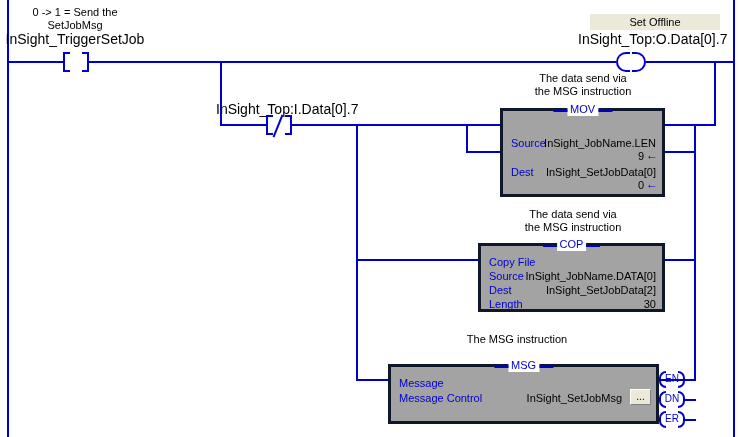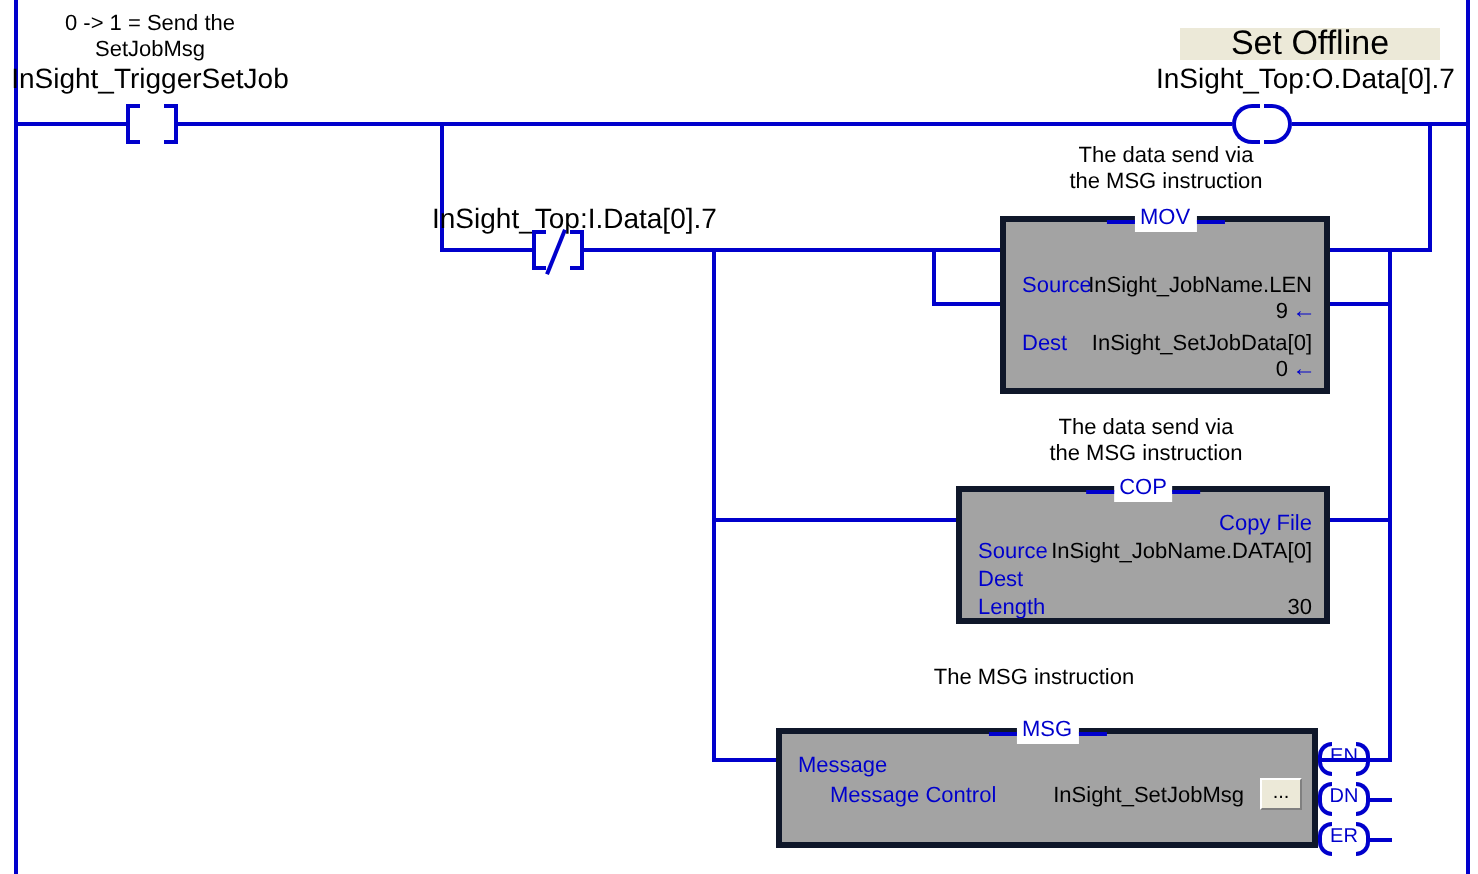--- a/index.html
+++ b/index.html
@@ -52,21 +52,21 @@
     font-size: 14px;
     color: #000000;
     white-space: nowrap;
     text-align: center;
     line-height: 13px;
   }
   .desc-box {
     position: absolute;
     background: #ece9d8;
     font-family: "Liberation Sans", sans-serif;
-    font-size: 17px;
+    font-size: 11px;
     color: #000000;
     white-space: nowrap;
     text-align: center;
     line-height: 14px;
     padding: 1px 6px 1px 6px;
   }
 
   
   .contact {
     position: absolute;
@@ -331,40 +331,41 @@
     </div>
     <div class="valrow" style="top:68px;">0</div>
     <div class="leftarrow" style="right:4px; top:67px;">←</div>
   </div>
 
   <div class="cmt" style="left:493px; top:208px; width:160px;">The data send via</div>
   <div class="cmt" style="left:493px; top:221px; width:160px;">the MSG instruction</div>
 
   <div class="block" style="left:478px; top:243px; width:187px; height:69px;">
     <div class="block-title">COP</div>
-    <div class="row full-left" style="top:10px;text-align:right;">Copy File</div>
+    <div class="row full-left" style="top:10px;">Copy File</div>
     <div class="row" style="top:24px;">
       <span class="lab">Source</span>
       <span class="val">InSight_JobName.DATA[0]</span>
     </div>
     <div class="row" style="top:38px;">
       <span class="lab">Dest</span>
+      <span class="val">InSight_SetJobData[2]</span>
     </div>
     <div class="row" style="top:52px;">
       <span class="lab">Length</span>
       <span class="val">30</span>
     </div>
   </div>
 
   <div class="cmt" style="left:437px; top:333px; width:160px;">The MSG instruction</div>
 
   <div class="block" style="left:388px; top:364px; width:271px; height:60px;">
     <div class="block-title">MSG</div>
     <div class="row full-left" style="top:10px;">Message</div>
-    <div class="row" style="top:25px;margin-left:16px;">
+    <div class="row" style="top:25px;">
       <span class="lab">Message Control</span>
       <span class="val" style="right:28px;padding-left:28px;">InSight_SetJobMsg</span>
     </div>
     <div class="ellipsis-btn" style="right:5px; top:22px; width:21px; height:16px;">...</div>
   </div>
 
   <div class="pin" style="left:659px; top:371px;">
     <div class="parc l"></div>
       <div class="parc r"></div>
     <div class="ptxt">EN</div>

